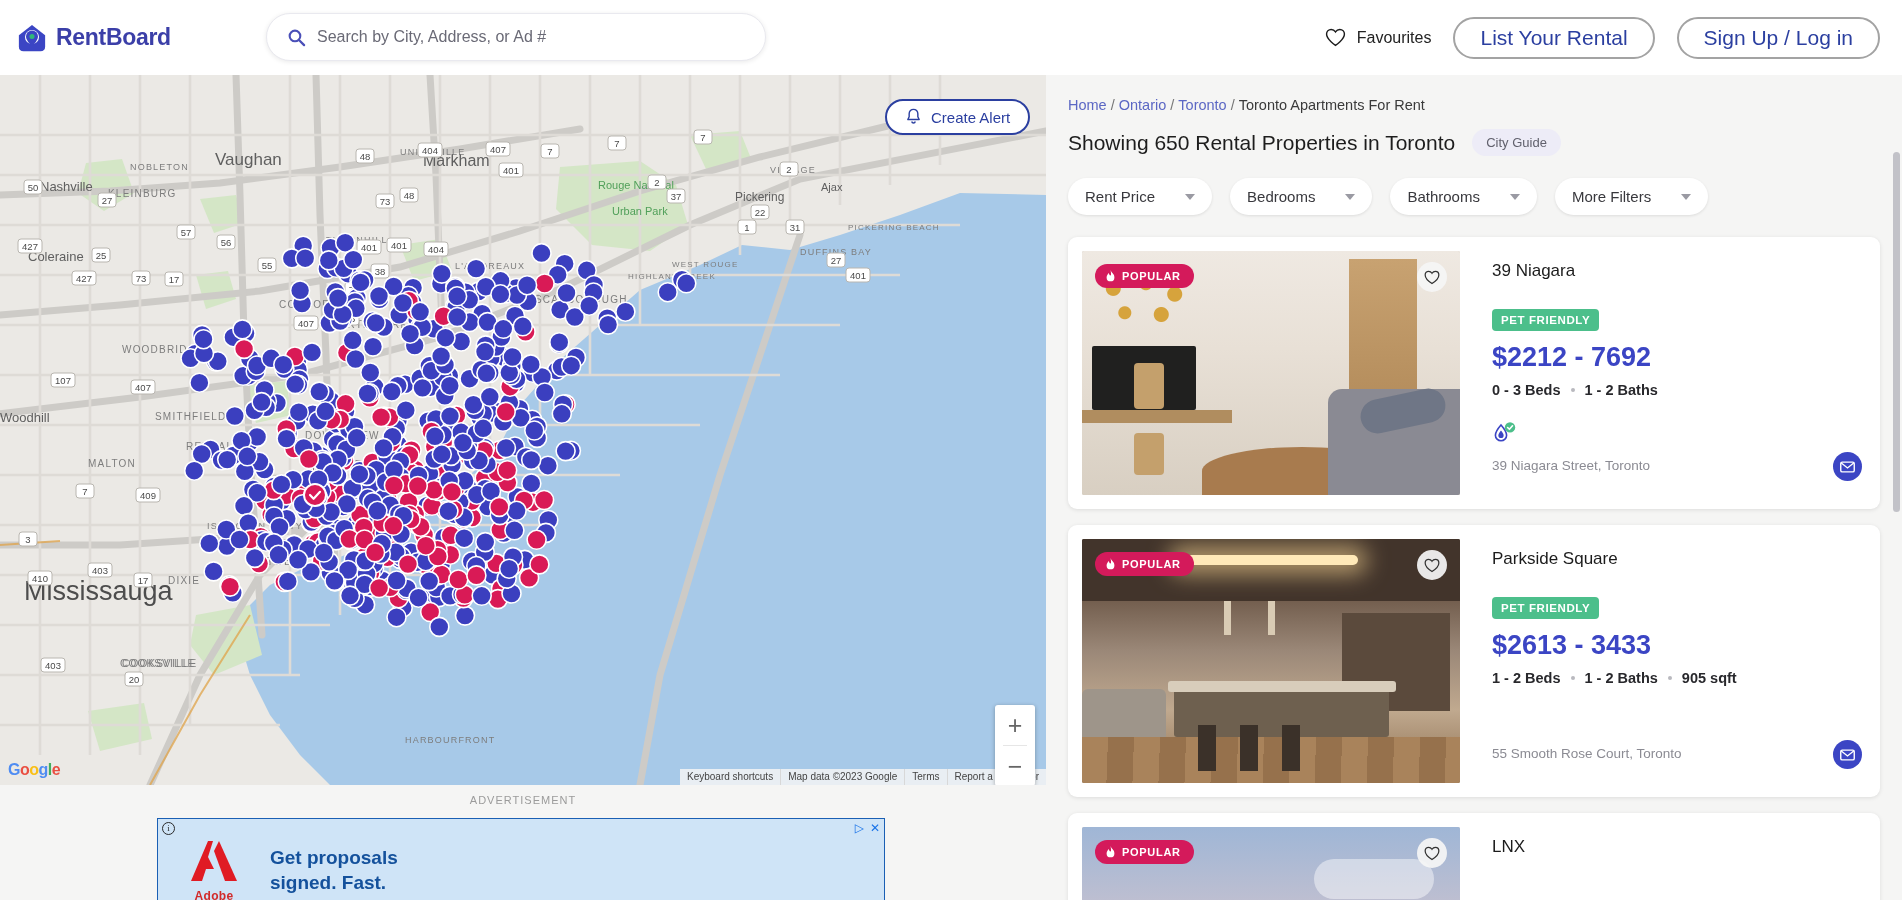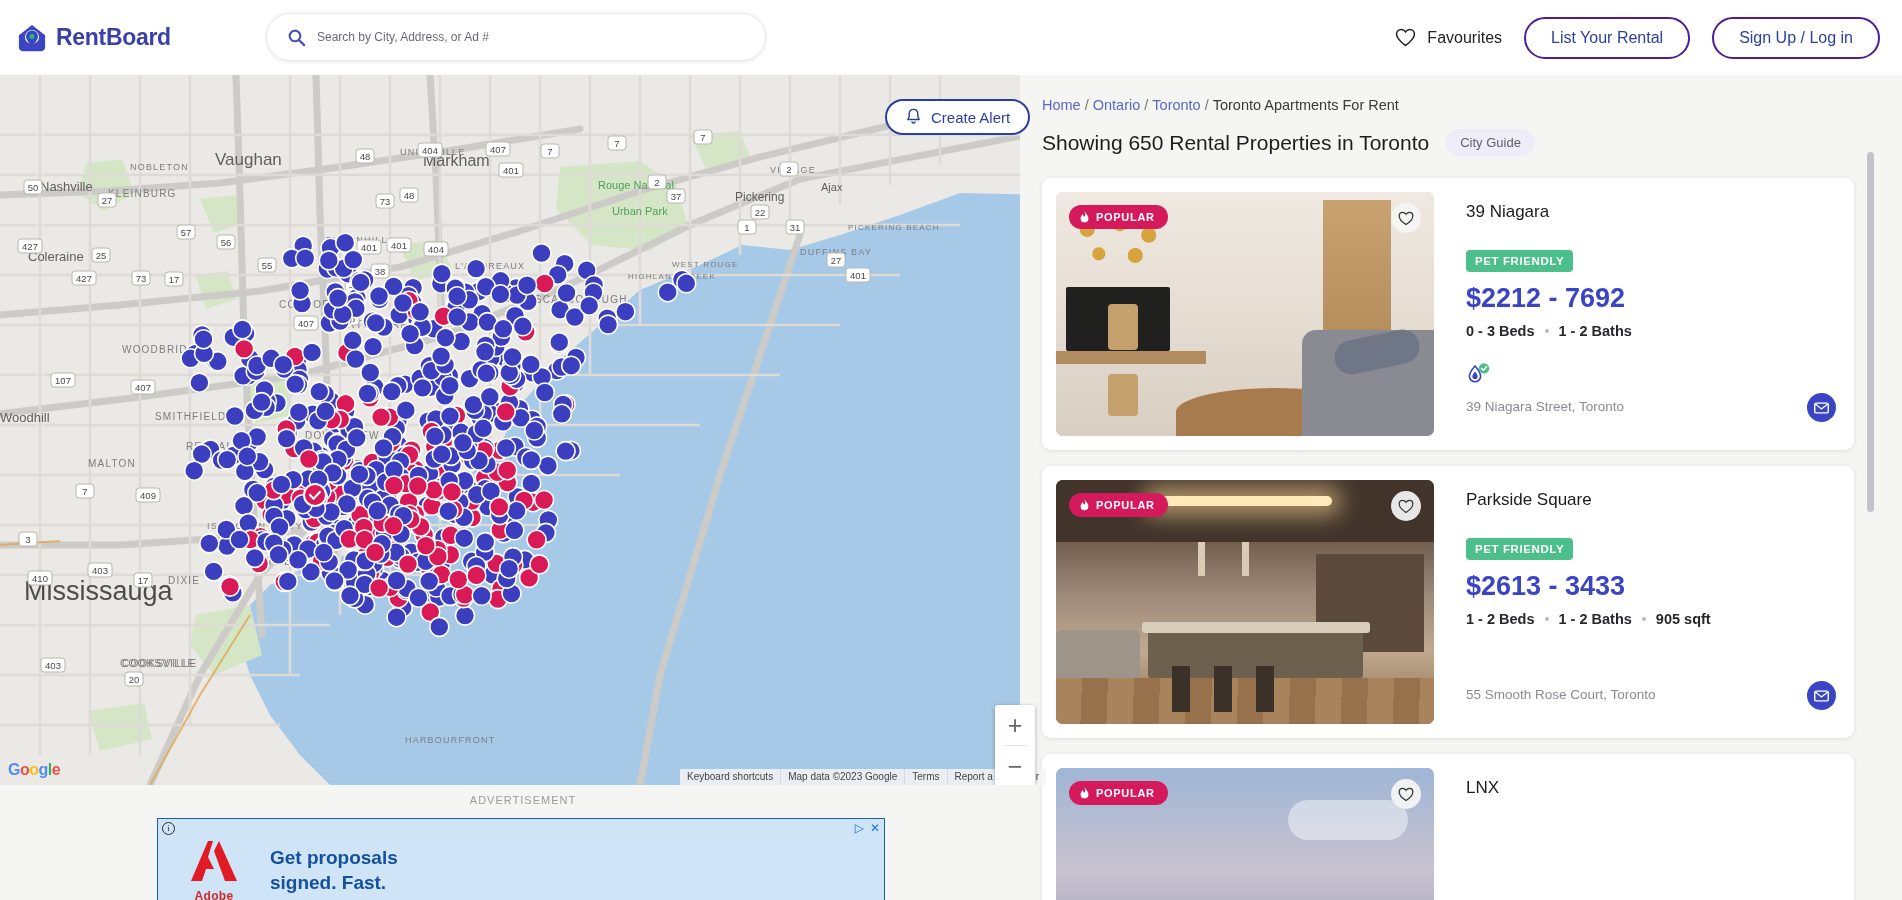--- a/index.html
+++ b/index.html
@@ -35,40 +35,40 @@
     border-radius: 26px;
     box-shadow: 0 1px 5px rgba(0,0,0,0.09);
     display: flex; align-items: center;
     padding: 0 20px;
     gap: 11px;
   }
   .search-icon { width: 19px; height: 19px; flex: 0 0 auto; }
   .search-input {
     border: none; outline: none; background: transparent;
     font-family: "Liberation Sans", sans-serif;
-    font-size: 12px; color: #5c5c68;
+    font-size: 16px; color: #5c5c68;
     width: 100%;
   }
   .search-input::placeholder { color: #6a6a76; }
   .header-right {
     position: absolute; right: 22px; top: 0; height: 75px;
     display: flex; align-items: center; gap: 22px;
   }
   .fav {
     display: flex; align-items: center; gap: 11px;
     font-size: 16px; color: #222; cursor: pointer;
   }
   .btn-outline {
-    border: 2px solid #4c1d95;
+    border: 2px solid #a3a3a3;
     color: #2b3fa0;
     background: #fff;
     border-radius: 24px;
     height: 42px;
     padding: 0 25px;
-    font-size: 16px;
+    font-size: 21px;
     font-family: "Liberation Sans", sans-serif;
     display: flex; align-items: center; justify-content: center;
     cursor: pointer;
     white-space: nowrap;
   }
 
   
   .map-pane {
     position: absolute; top: 75px; left: 0;
     width: 1046px; height: 710px;
@@ -169,21 +169,21 @@
     color: #2a2a2a; font-family: "Liberation Serif", serif;
   }
   .ad-ctrl {
     position: absolute; right: 4px; top: 2px;
     display: flex; gap: 6px; align-items: center;
     font-size: 12px; color: #1a73e8;
   }
 
   
   .list-pane {
-    position: absolute; top: 75px; left: 1020px;
+    position: absolute; top: 75px; left: 1046px;
     width: 856px; height: 825px;
     background: #f5f5f4;
     overflow: hidden;
   }
   .breadcrumb {
     margin: 22px 0 0 22px;
     font-size: 14.5px; color: #3a3a3a;
   }
   .breadcrumb a { color: #5b67c4; text-decoration: none; cursor: pointer; }
   .breadcrumb .sep { color: #777; margin: 0 4px; }
@@ -229,21 +229,21 @@
     border-radius: 9px;
     box-shadow: 0 1px 4px rgba(0,0,0,0.10);
     height: 272px;
     margin-bottom: 16px;
     display: flex;
     padding: 14px;
     position: relative;
   }
   .card-photo {
     width: 378px; height: 244px;
-    border-radius: 7px;
+    border-radius: 2px;
     position: relative;
     overflow: hidden;
     flex: 0 0 auto;
     background: #c9c2b8;
   }
   .badge-popular {
     position: absolute; left: 13px; top: 13px;
     background: #d41a5b;
     color: #fff;
     font-size: 11px; font-weight: bold;
@@ -1344,20 +1344,38 @@
 
   <div class="breadcrumb">
     <a>Home</a><span class="sep">/</span><a>Ontario</a><span class="sep">/</span><a>Toronto</a><span class="sep">/</span><span>Toronto Apartments For Rent</span>
   </div>
 
   <div class="title-row">
     <div class="page-title">Showing 650 Rental Properties in Toronto</div>
     <div class="city-guide">City Guide</div>
   </div>
 
+  <div class="filters">
+    <div class="filter-pill">
+      <span>Rent Price</span>
+      <span class="caret"></span>
+    </div>
+    <div class="filter-pill">
+      <span>Bedrooms</span>
+      <span class="caret"></span>
+    </div>
+    <div class="filter-pill">
+      <span>Bathrooms</span>
+      <span class="caret"></span>
+    </div>
+    <div class="filter-pill">
+      <span>More Filters</span>
+      <span class="caret"></span>
+    </div>
+  </div>
 
   <div class="cards">
 
     <div class="card">
       <div class="card-photo">
         <div class="ph1">
           <div class="art"></div>
             <div class="tv"></div>
             <div class="shelf"></div>
           <div class="basket1"></div>

